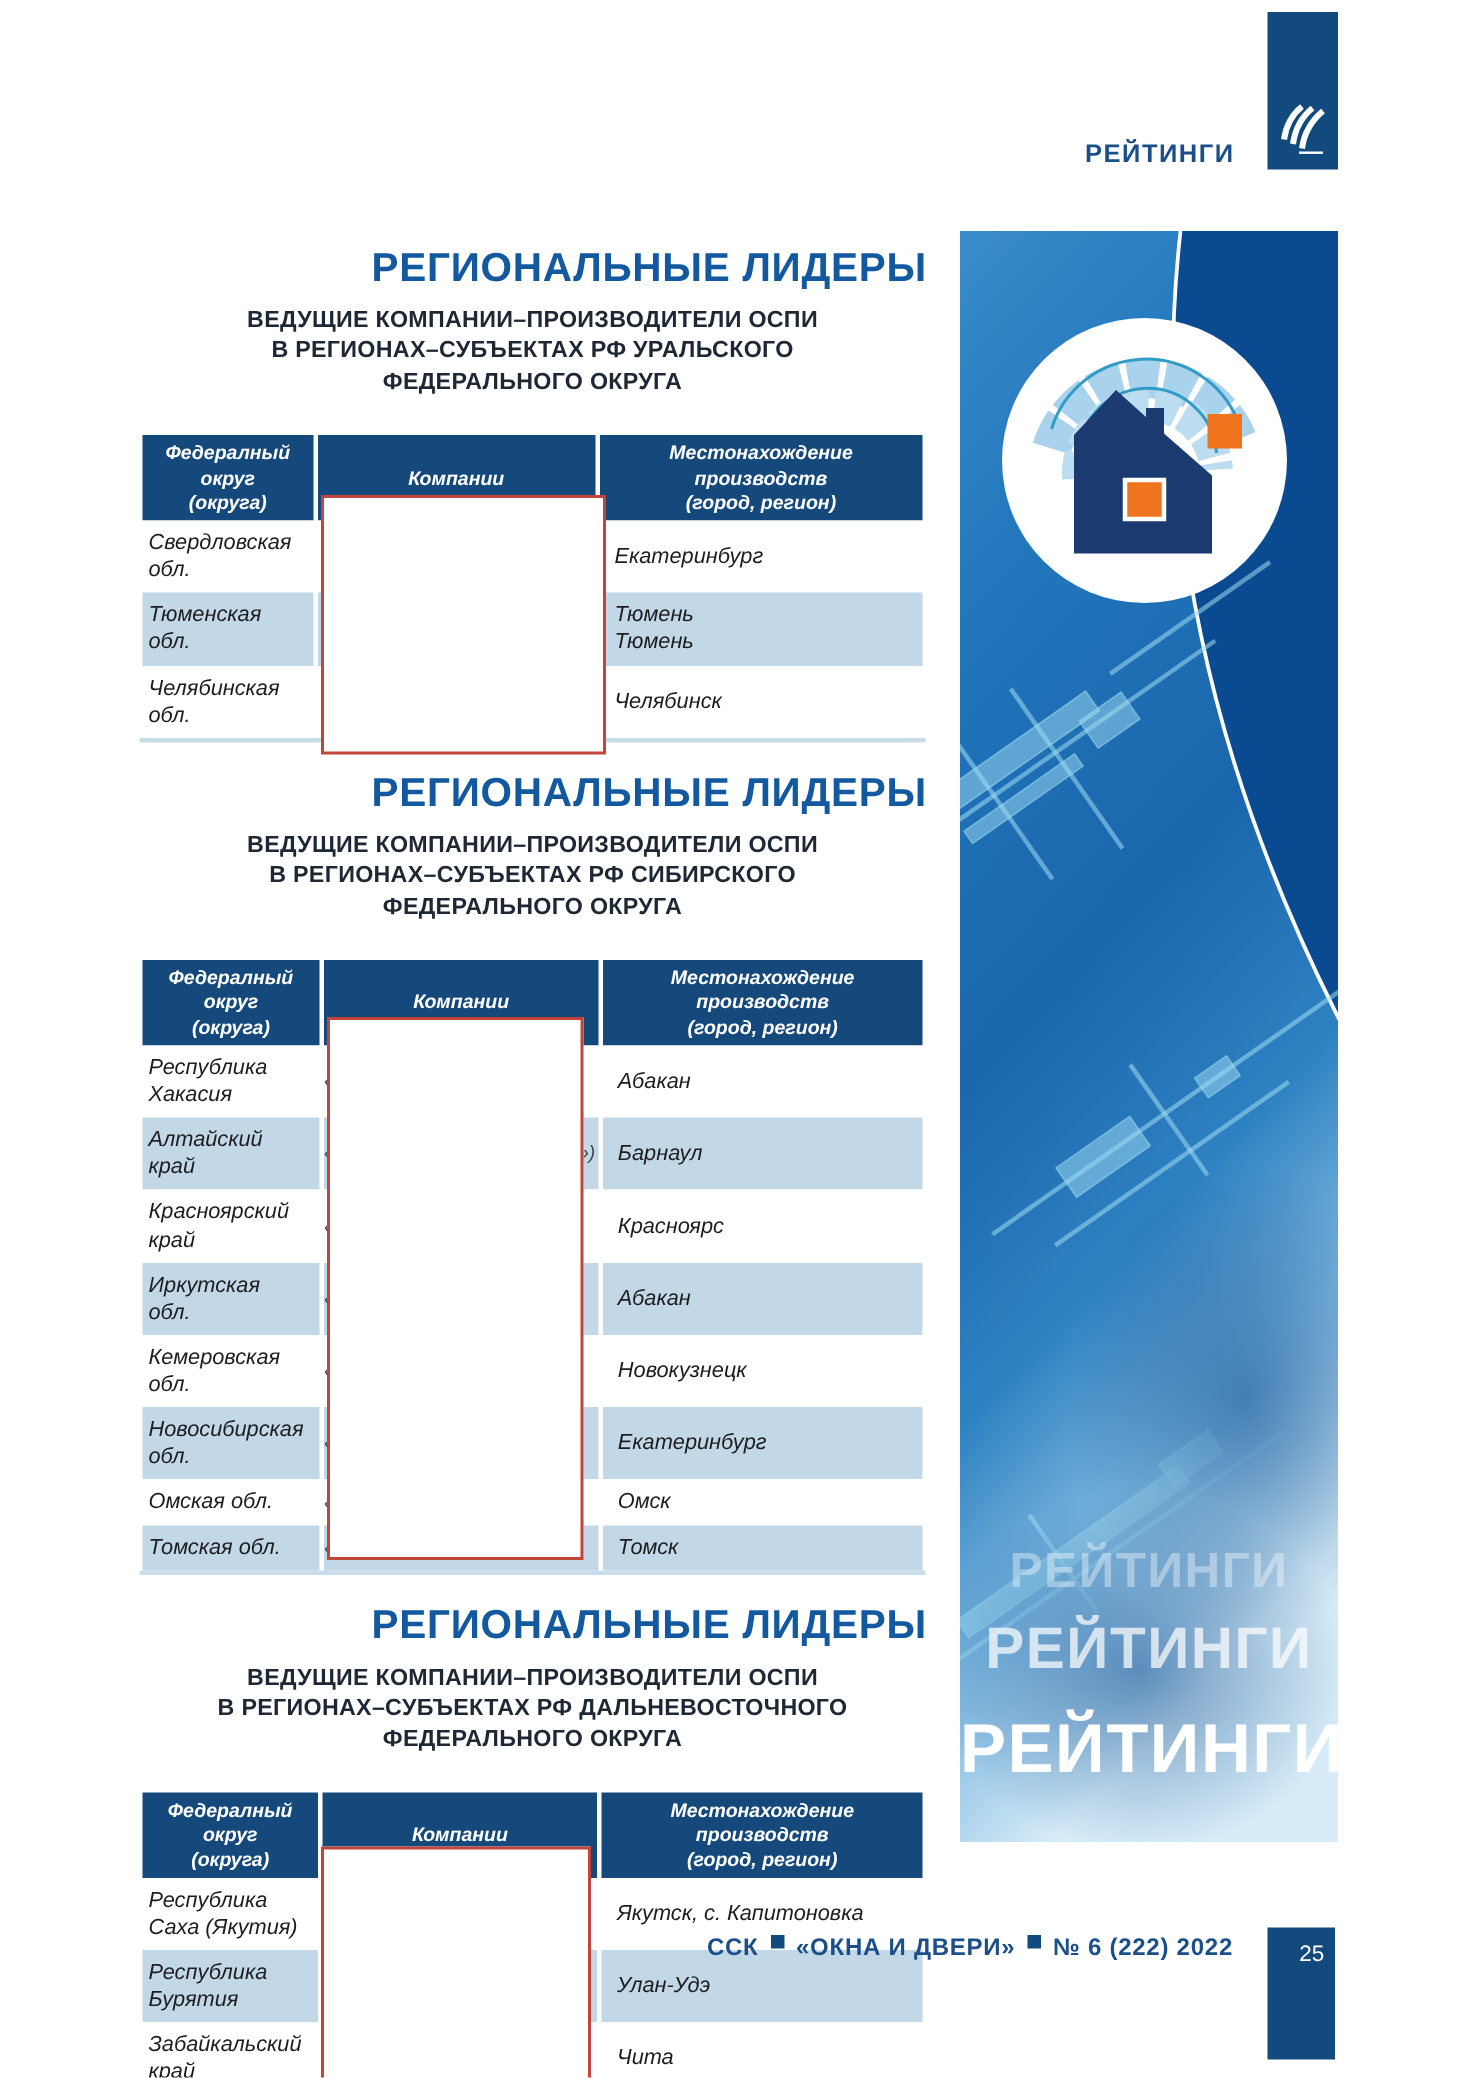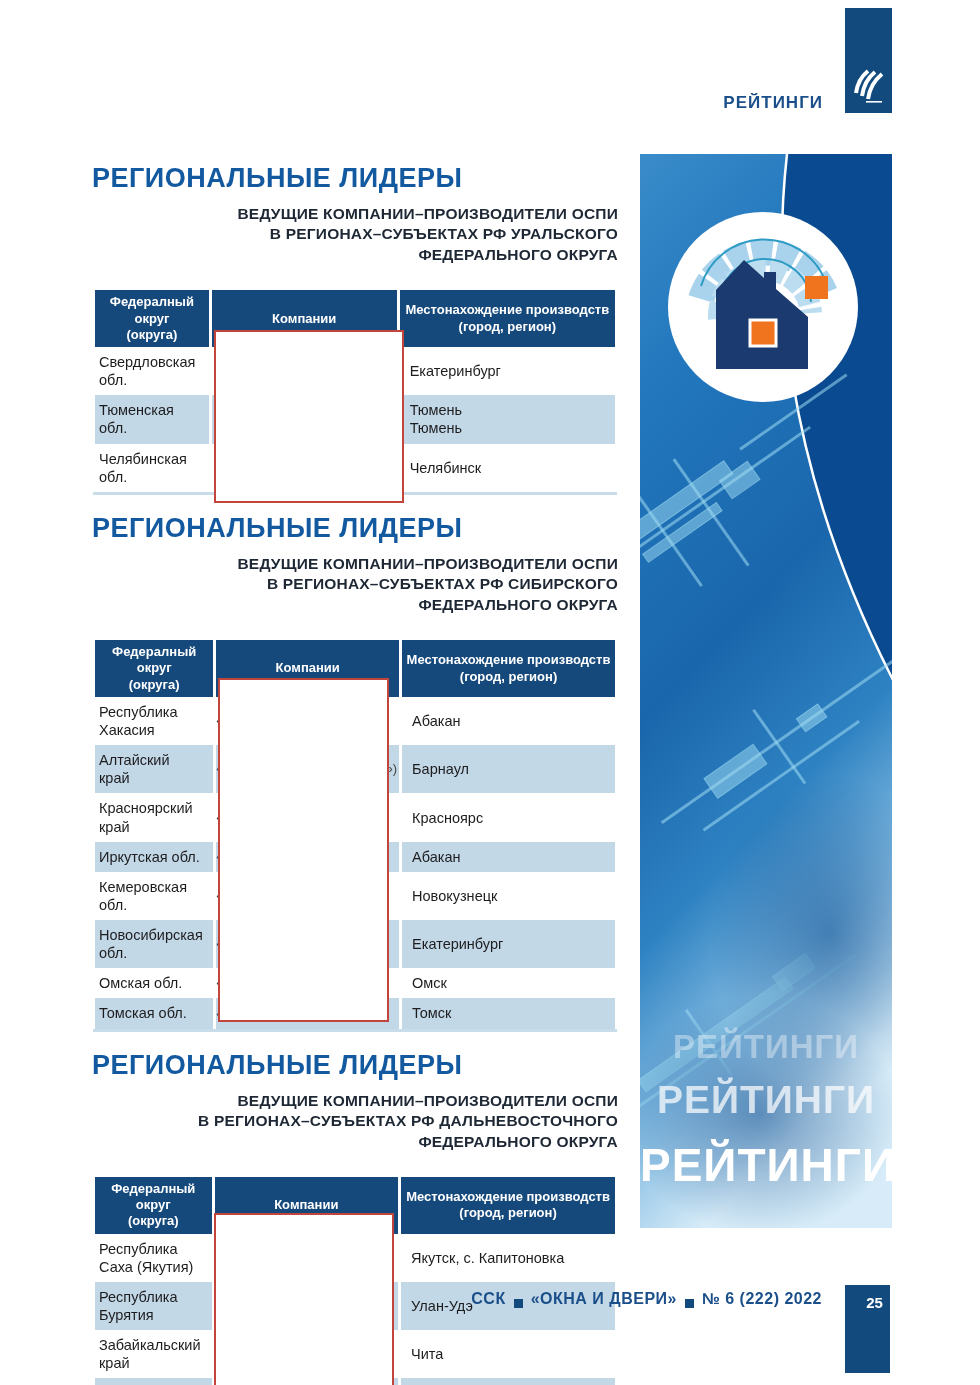--- a/index.html
+++ b/index.html
@@ -16,28 +16,28 @@
   .top-tab{
     position:absolute;left:845px;top:8px;width:47px;height:105px;
     background:#134a7e;display:flex;align-items:flex-end;justify-content:center;
   }
   .top-tab svg{margin-bottom:8px;}
   
   .main{position:absolute;left:92px;top:0;width:526px;}
   .section{margin-top:18px;}
   .section:first-child{margin-top:163px;}
   .sec-title{
-    margin:0 0 10px 0;text-align:left;
+    margin:0 0 10px 0;text-align:right;
     font-size:27px;font-weight:bold;color:#1359a0;letter-spacing:.5px;
   }
   .sec-subtitle{
-    text-align:right;font-size:15.5px;font-weight:bold;color:#1e2835;
+    text-align:center;font-size:15.5px;font-weight:bold;color:#1e2835;
     line-height:1.32;margin-bottom:25px;letter-spacing:.2px;
   }
-  .table-wrap{position:relative;}
+  .table-wrap{position:relative;font-style:italic;}
   table{border-collapse:separate;border-spacing:3px 0;width:100%;}
   th{
     background:#15497c;color:#fff;font-size:13px;font-weight:bold;
     text-align:center;vertical-align:middle;padding:4px 4px;line-height:1.25;height:32px;
   }
   col.c1{width:112px;} col.c2{width:182px;} col.c3{width:212px;}
   td{
     font-size:14.5px;line-height:1.25;padding:6px 10px;vertical-align:middle;
     background:#ffffff;
   }
@@ -60,27 +60,27 @@
   .panel svg.bg{position:absolute;left:0;top:0;}
   .watermark{
     position:absolute;left:0;width:100%;text-align:center;font-weight:bold;
     color:#fff;letter-spacing:1px;line-height:1;
   }
   .wm1{top:876px;font-size:33px;opacity:.38;}
   .wm2{top:926px;font-size:39px;opacity:.72;}
   .wm3{top:988px;font-size:46px;opacity:1;}
   
   .footer{
-    position:absolute;top:1290px;right:158px;display:flex;align-items:flex-end;gap:8px;
+    position:absolute;top:1290px;right:158px;display:flex;align-items:flex-start;gap:8px;
     font-size:16px;font-weight:bold;color:#1b4f8a;letter-spacing:.5px;
   }
   .bullet{width:9px;height:9px;background:#134a7e;display:inline-block;}
   .page-tab{
     position:absolute;left:845px;top:1285px;width:45px;height:88px;background:#134a7e;
-    color:#fff;font-size:15px;font-weight:bold;text-align:center;padding-top:9px;box-sizing:border-box;padding-left:14px;
+    color:#fff;font-size:15px;font-weight:normal;text-align:center;padding-top:9px;box-sizing:border-box;padding-left:14px;
   }
 </style>
 </head>
 <body>
 
 <div class="top-label">РЕЙТИНГИ</div>
 
 <div class="top-tab">
   <svg width="34" height="46" viewBox="0 0 34 46">
     <path d="M4 34 Q6 20 16 12" stroke="#ffffff" stroke-width="4" fill="none"></path>

